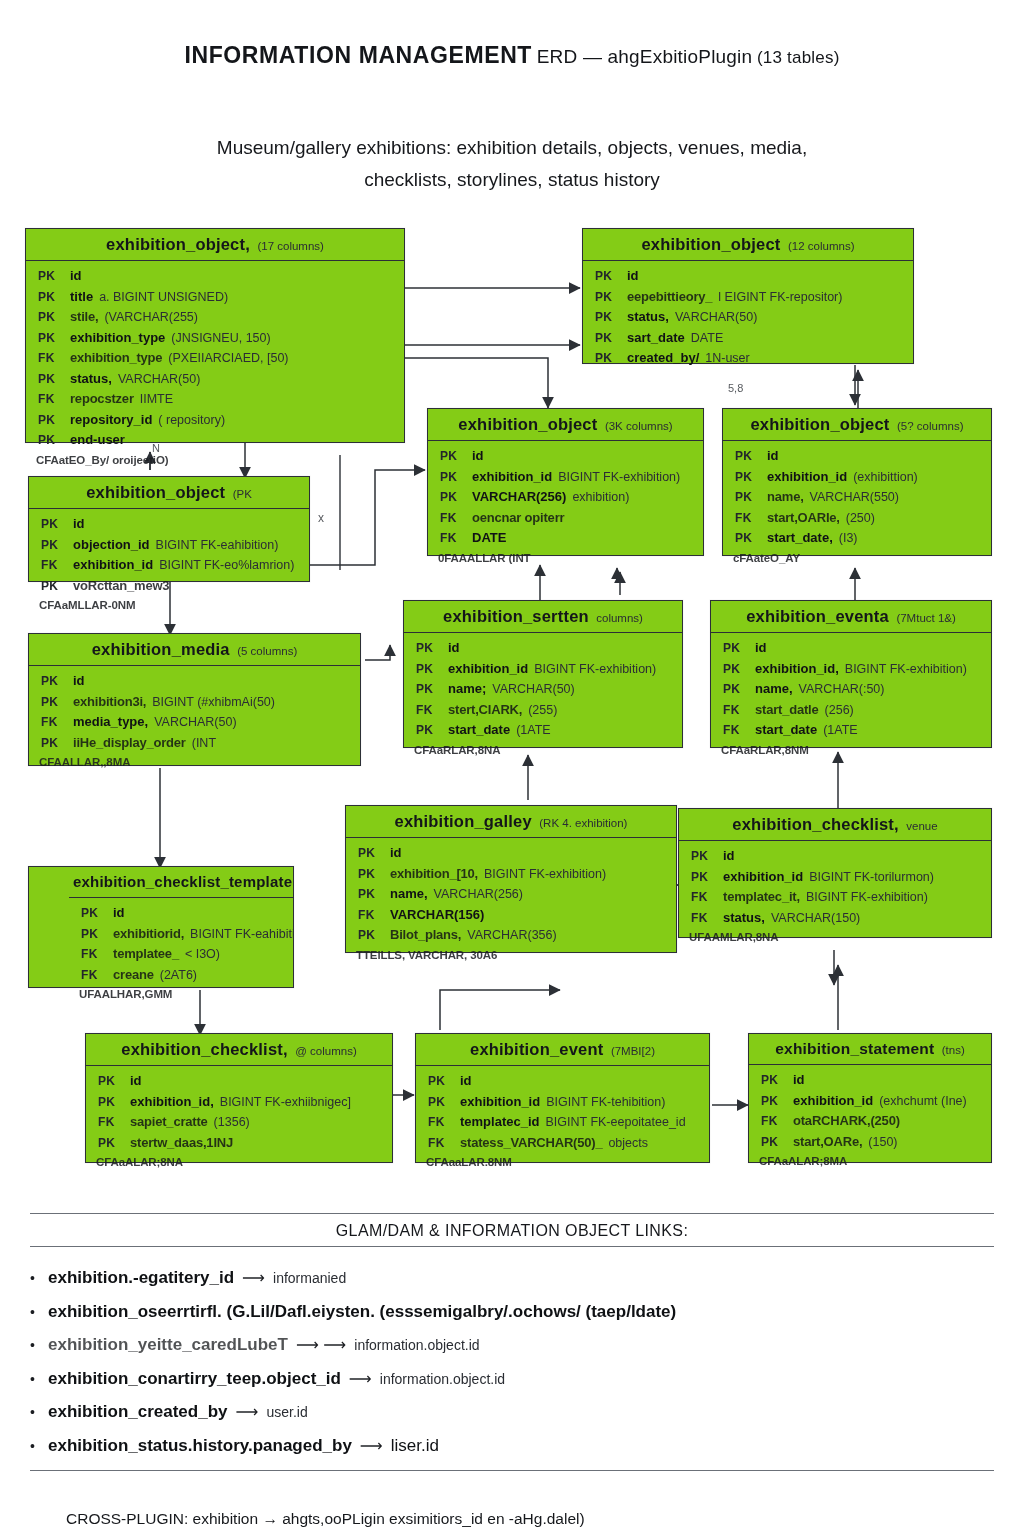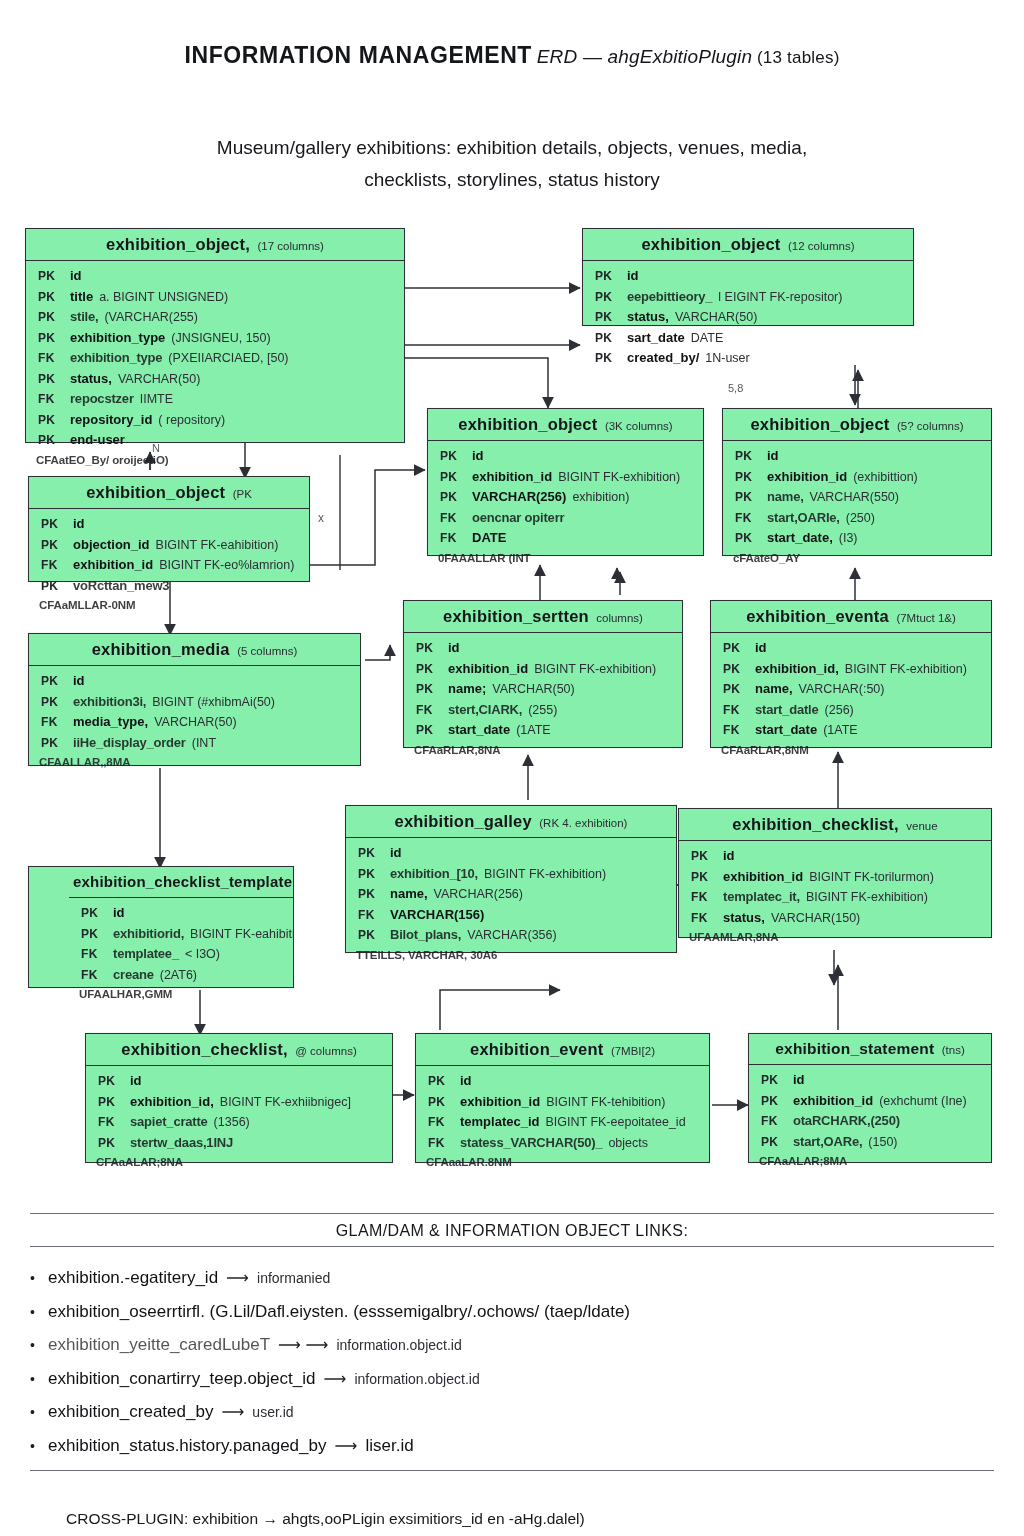--- a/index.html
+++ b/index.html
@@ -17,34 +17,34 @@
   .header{
     position:absolute;left:0;top:42px;width:1024px;
     text-align:center;
   }
   .title-line{
     display:inline-block;
     white-space:nowrap;
     letter-spacing:.2px;
   }
   .t-main{font-size:23px;font-weight:700;letter-spacing:.6px;}
-  .t-sub{font-size:19px;font-weight:400;font-style:italic;}
+  .t-sub{font-size:19px;font-weight:400;}
   .t-small{font-size:17px;font-weight:400;}
 
   .subtitle{
     position:absolute;left:0;top:132px;width:1024px;
     text-align:center;font-size:19px;line-height:32px;
     color:#16181c;
   }
   .subtitle span{display:block;}
 
   
   .entity{
     position:absolute;
-    background:#86efac;
+    background:#84cc16;
     border:1.6px solid #2c3036;
     box-sizing:border-box;
     box-shadow:0 0 0 .5px rgba(0,0,0,.05);
   }
   .ent-head{
     border-bottom:1.5px solid #2c3036;
     text-align:center;
     padding:6px 4px 6px;
     white-space:nowrap;
     overflow:hidden;
@@ -89,21 +89,21 @@
   .links{
     position:absolute;left:30px;width:964px;
   }
   .link-row{
     display:flex;align-items:baseline;
     font-size:17px;line-height:20px;
     margin-bottom:13.5px;
     white-space:nowrap;
   }
   .bullet{width:18px;flex:none;font-size:14px;color:#1b1d21;}
-  .lk-a{font-weight:400;color:#0f1114;}
+  .lk-a{font-weight:700;color:#0f1114;}
   .arrow{margin:0 8px;font-size:16px;color:#1b1d21;}
   .lk-b{font-size:14px;color:#2a2d33;}
   .lk-b.big{font-size:17px;color:#0f1114;}
   .cross{
     position:absolute;left:66px;
     font-size:15.5px;color:#16181c;white-space:nowrap;
   }
   .fade{opacity:.72;}
 </style>
 </head>
@@ -236,21 +236,21 @@
         </div>
       <div class="fld">
           <span class="key">PK</span>
           <span class="col">end-user</span>
           <span class="typ"></span>
         </div>
       <div class="fld foot">CFAatEO_By/ oroijeetiO)</div>
     </div>
   </div>
 
-  <div class="entity" style="left:582px;top:228px;width:332px;height:98px;">
+  <div class="entity" style="left:582px;top:228px;width:332px;height:136px;">
     <div class="ent-head">
       <span class="ent-name">exhibition_object</span>
       <span class="ent-count">(12 columns)</span>
     </div>
     <div class="ent-body">
       <div class="fld">
           <span class="key">PK</span>
           <span class="col">id</span>
           <span class="typ"></span>
         </div>

